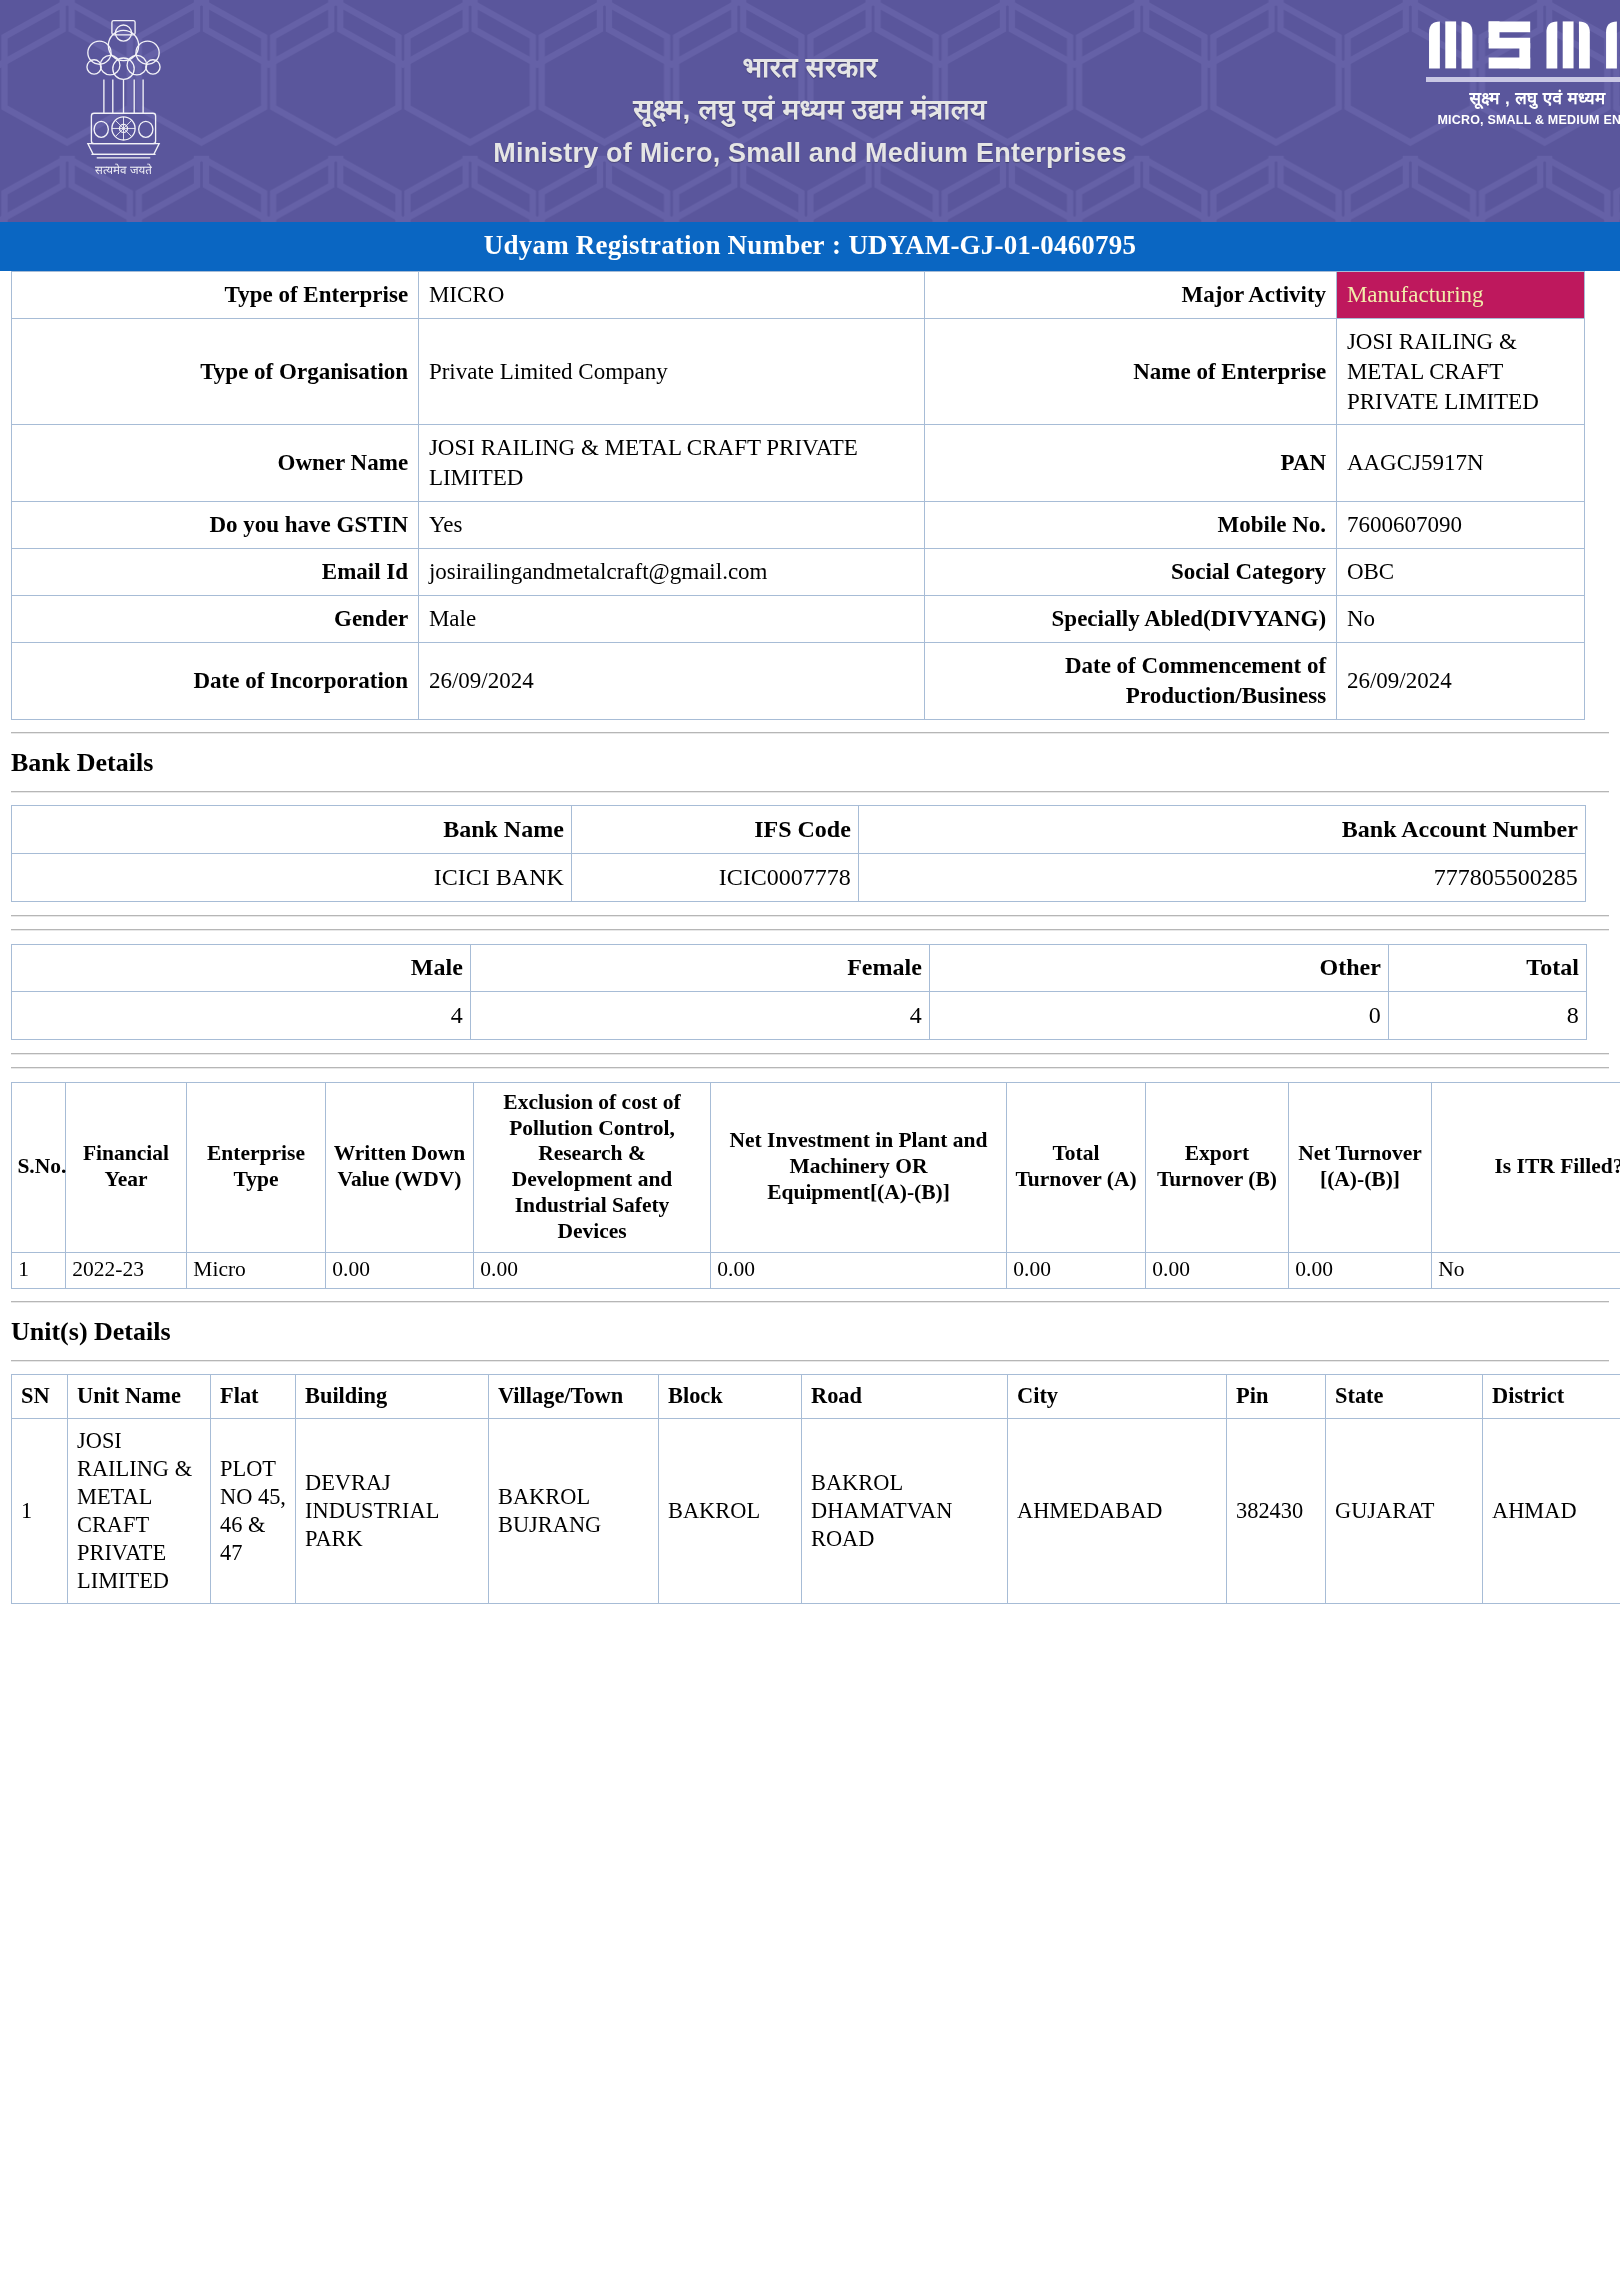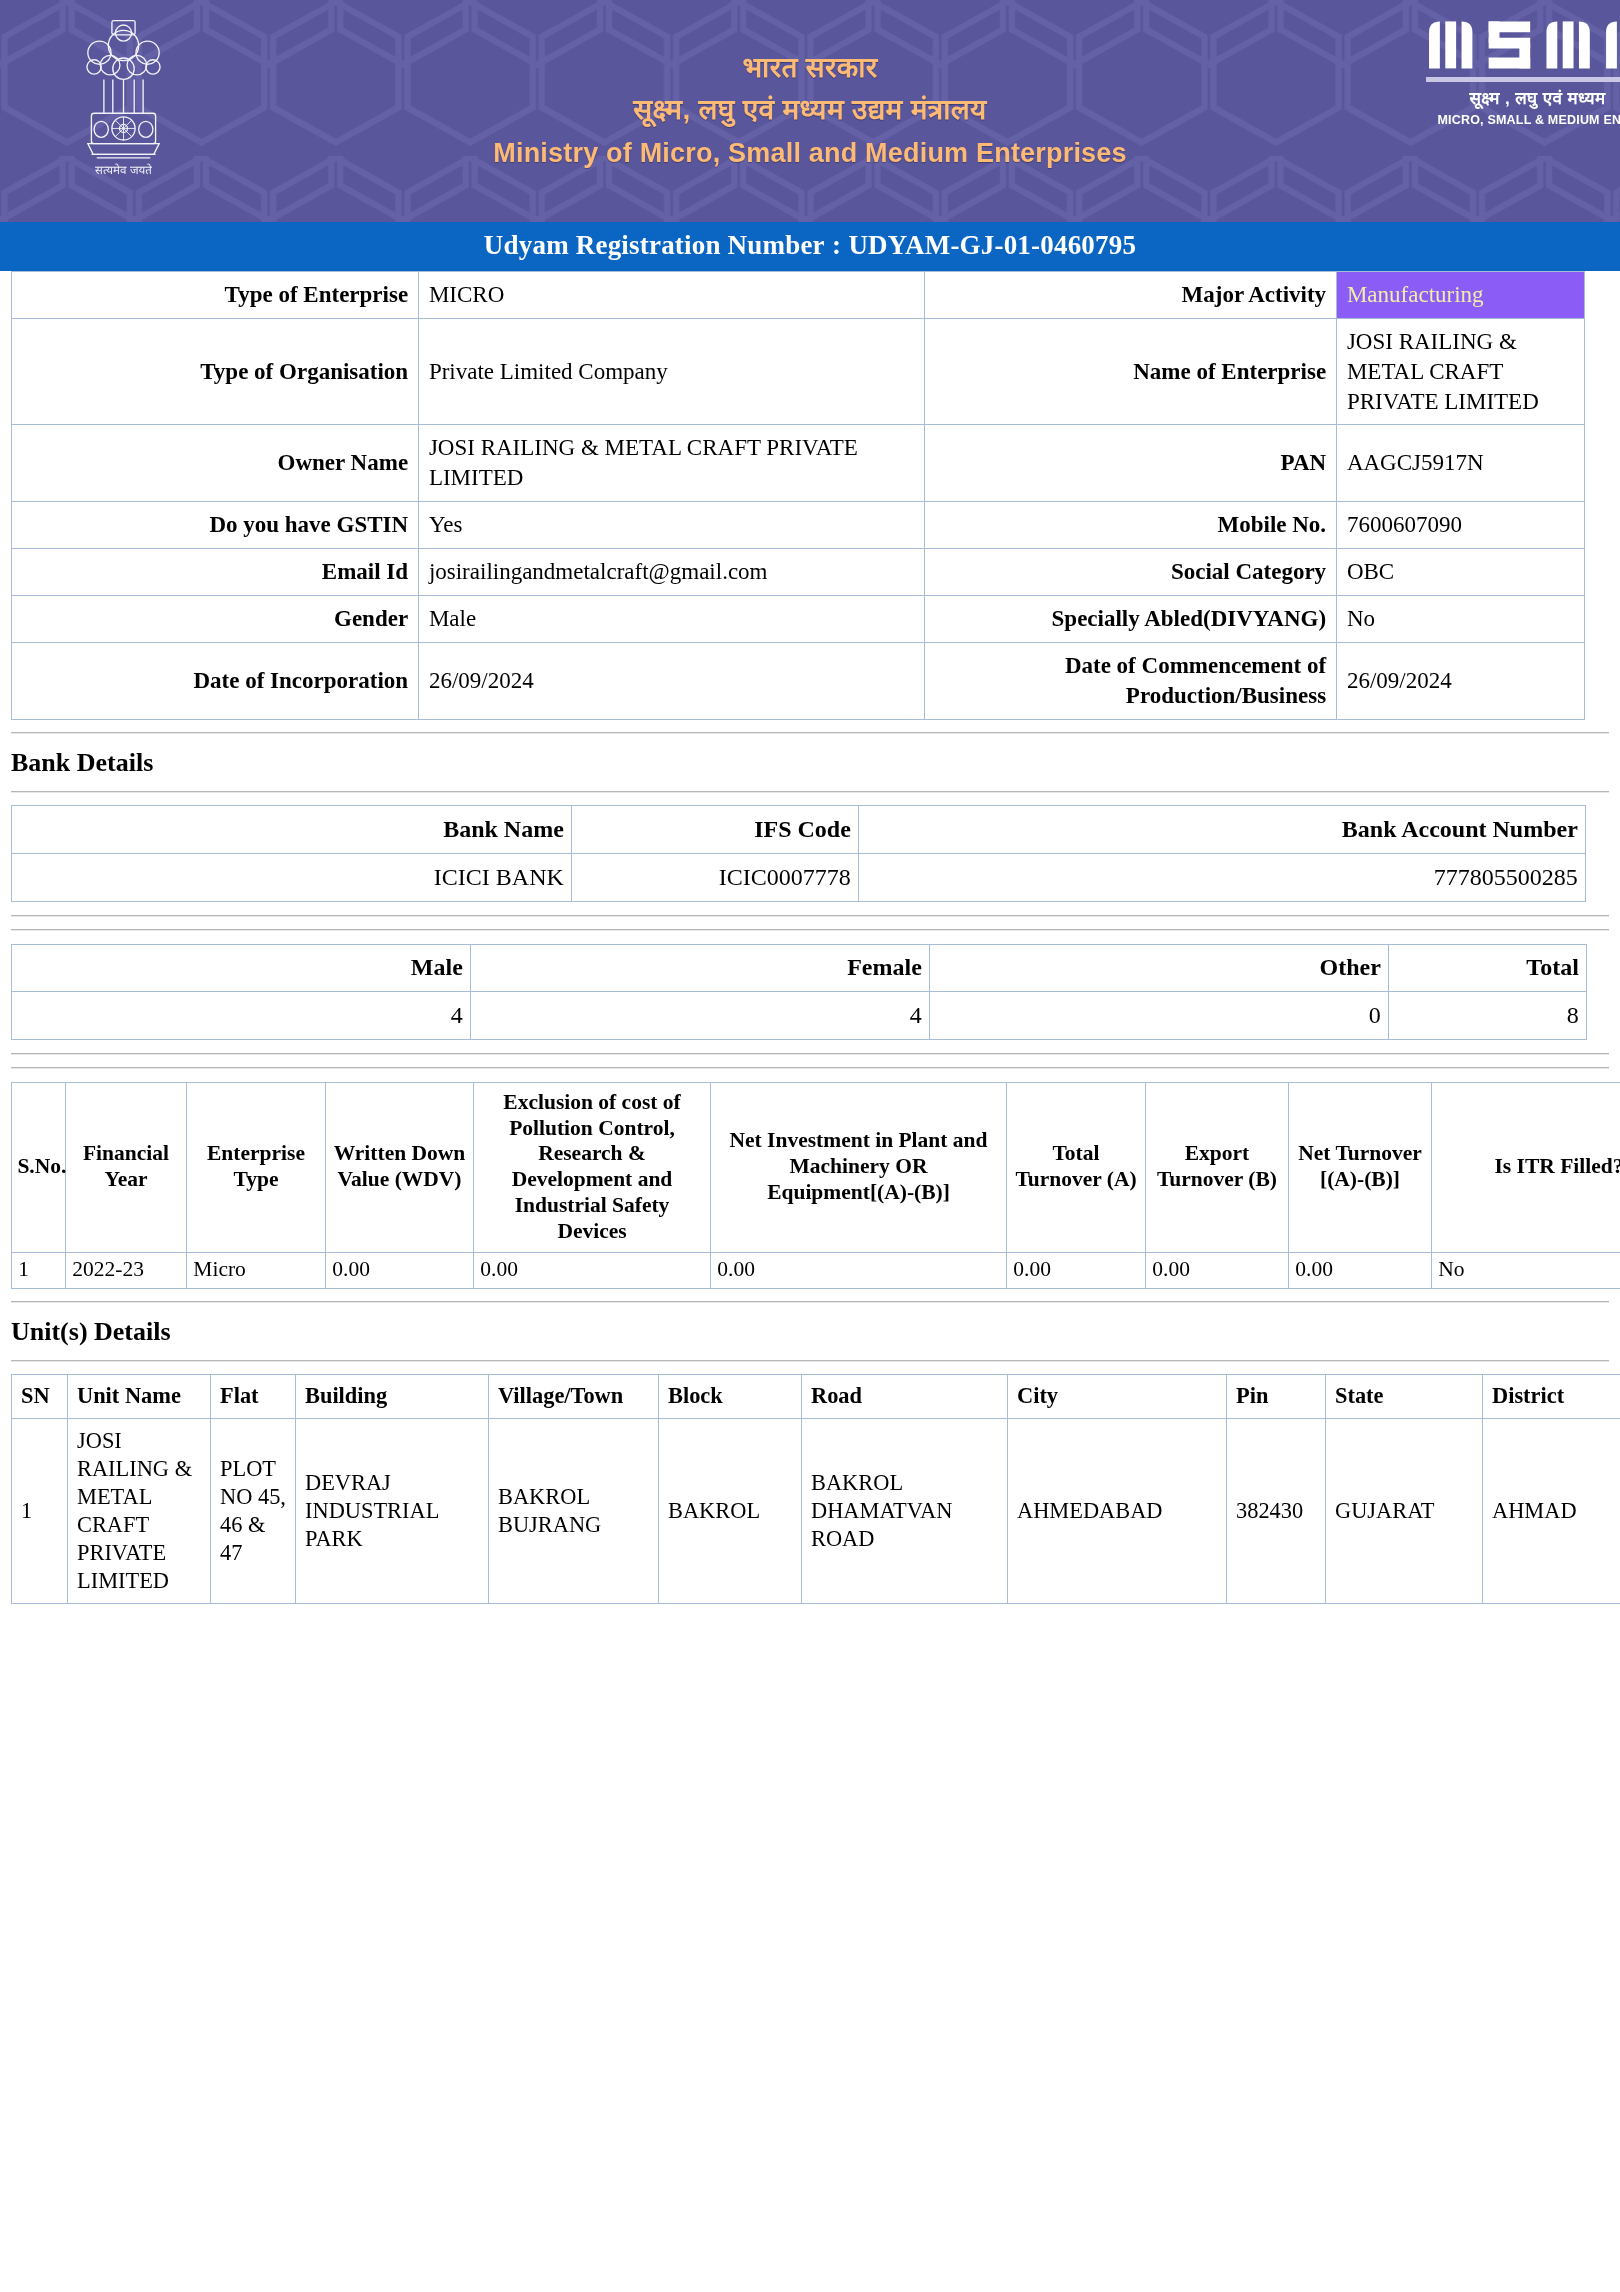--- a/index.html
+++ b/index.html
@@ -34,21 +34,21 @@
   }
   .emblem {
     position: absolute;
     left: 70px;
     top: 12.5px;
     width: 107px;
     height: 197px;
   }
   .banner-text {
     text-align: center;
-    color: #fdba74;
+    color: #e5e5e5;
     font-family: "Liberation Sans", "DejaVu Sans", sans-serif;
     line-height: 1.38;
     text-shadow: 0 0.9px 0.9px rgba(0,0,0,0.28);
   }
   .banner-text .hi1 { font-size: 28px; font-weight: bold; letter-spacing: 0.3px; }
   .banner-text .en1 { font-size: 29px; font-weight: bold; margin-top: 3.6px; letter-spacing: 0.2px; }
   .banner-text .hi2 { font-size: 28px; font-weight: bold; margin-top: 3.6px; letter-spacing: 0.3px; }
   .banner-text .en2 { font-size: 27px; font-weight: bold; margin-top: 5.4px; letter-spacing: 0.2px; }
 
   .msme-logo {
@@ -117,21 +117,21 @@
   .details-table td.lbl {
     text-align: right;
     font-weight: bold;
     white-space: normal;
   }
   .details-table td.val { text-align: left; }
   .col-l1 { width: 407px; }
   .col-v1 { width: 506px; }
   .col-l2 { width: 412px; }
   .col-v2 { width: 248px; }
-  td.hl-cell { background: #8b5cf6; color: #f2edaa; }
+  td.hl-cell { background: #be185d; color: #f2edaa; }
 
   
   .simple-table {
     width: 1574px;
     table-layout: fixed;
     border: 0.9px solid #a7bcd6;
   }
   .simple-table th, .simple-table td {
     border: 0.9px solid #a7bcd6;
     padding: 9.9px 7.2px;

